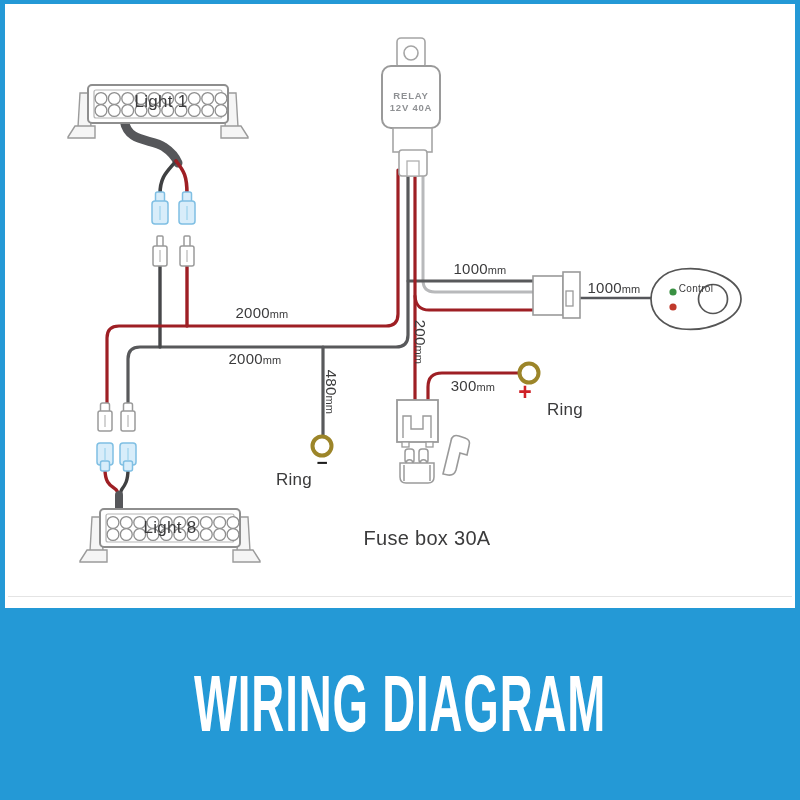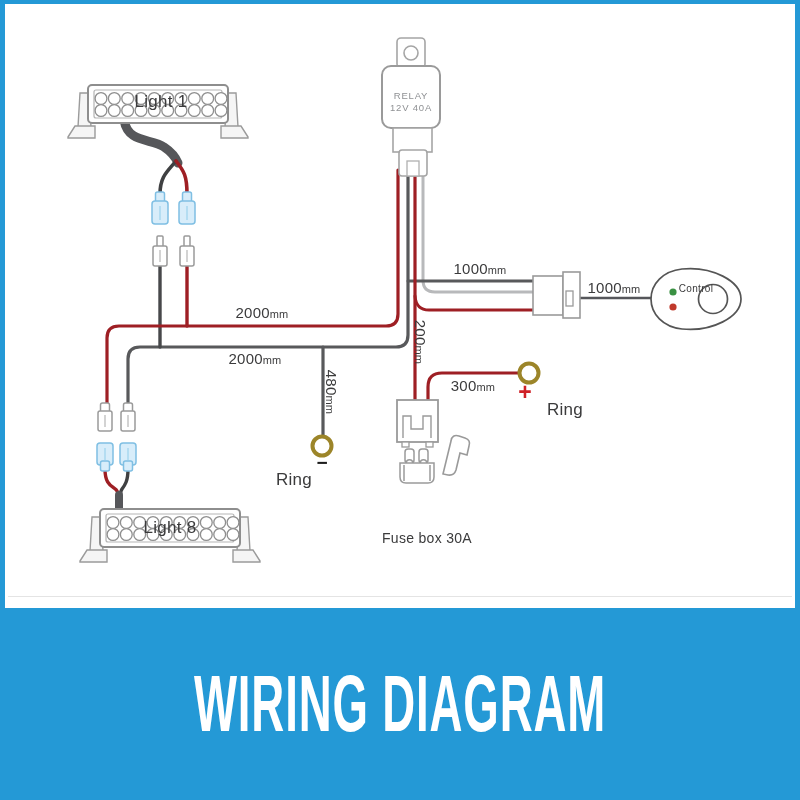--- a/index.html
+++ b/index.html
@@ -8,21 +8,21 @@
   .banner{position:absolute;left:0;top:608px;width:800px;height:192px;background:#2499d6;}
   .banner-title{position:absolute;left:400px;top:703px;transform:translate(-50%,-50%) scale(0.86,1.5);
     color:#ffffff;font-weight:700;font-size:53px;letter-spacing:1px;white-space:nowrap;}
   svg.diagram{position:absolute;left:0;top:0;}
   .labels{position:absolute;left:0;top:0;width:800px;height:608px;pointer-events:none;}
   .lbl{position:absolute;transform:translate(-50%,-50%);color:#3b3b3c;white-space:nowrap;}
   .comp{font-size:17px;font-weight:500;letter-spacing:.3px;margin-top:36px;}
   .meas{font-size:15px;font-weight:500;letter-spacing:.2px;}
   .meas .unit{font-size:11px;}
   .vert{transform:translate(-50%,-50%) rotate(90deg);}
-  .relay-txt{font-size:9.5px;font-weight:400;color:#8f9194;letter-spacing:.8px;}
+  .relay-txt{font-size:9.5px;font-weight:700;color:#8f9194;letter-spacing:.8px;}
   .sym-minus{font-size:19px;font-weight:700;color:#1c1c1c;}
   .sym-plus{font-size:23px;font-weight:700;color:#cf2026;}
   .shadow-line{position:absolute;left:8px;top:596px;width:784px;height:1px;background:#e4e4e4;}
 </style>
 </head>
 <body>
 
 <div class="white-area"></div>
 <div class="shadow-line"></div>
 <div class="banner"></div>
@@ -178,21 +178,21 @@
   </g>
 
   <circle cx="322" cy="446" r="9.5" fill="#ffffff" stroke="#9c8529" stroke-width="4"></circle>
   <circle cx="529" cy="373" r="9.5" fill="#ffffff" stroke="#9c8529" stroke-width="4"></circle>
 </svg>
 
 <div class="labels">
   <div class="lbl comp" style="left:161px;top:66px;">Light 1</div>
   <div class="lbl comp" style="left:170px;top:492px;">Light 8</div>
   <div class="lbl comp" style="left:696px;top:252px;font-size:10px;">Control</div>
-  <div class="lbl comp" style="left:427px;top:502px;font-size:14px;">Fuse box 30A</div>
+  <div class="lbl comp" style="left:427px;top:502px;font-size:20px;">Fuse box 30A</div>
 
   <div class="lbl relay-txt" style="left:411px;top:95px;">RELAY</div>
   <div class="lbl relay-txt" style="left:411px;top:107px;">12V 40A</div>
 
   <div class="lbl comp" style="left:294px;top:444px;">Ring</div>
   <div class="lbl sym-minus" style="left:322px;top:463px;">−</div>
   <div class="lbl comp" style="left:565px;top:374px;">Ring</div>
   <div class="lbl sym-plus" style="left:525px;top:392px;">+</div>
 
   <div class="lbl meas" style="left:262px;top:312px;"><span>2000</span><span class="unit">mm</span></div>

